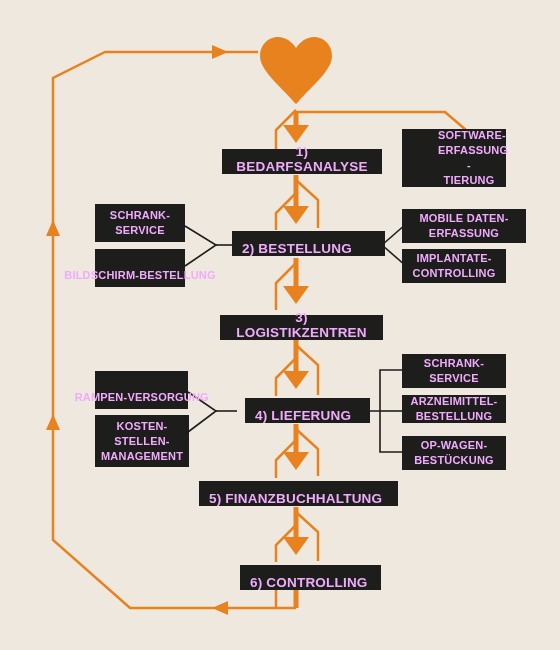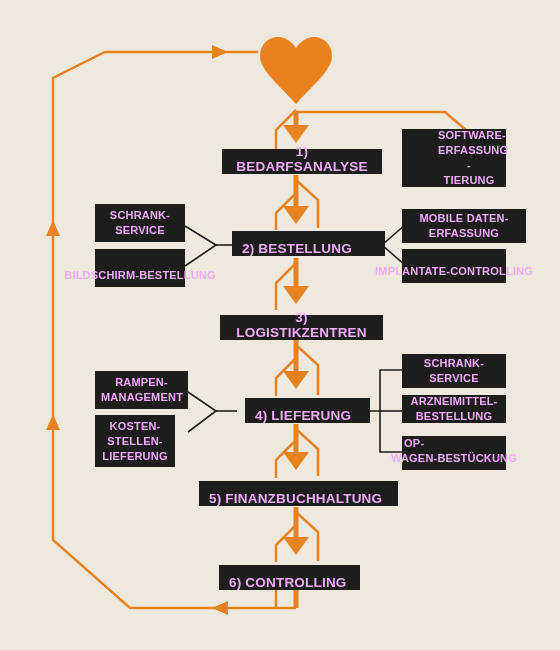--- a/index.html
+++ b/index.html
@@ -161,69 +161,69 @@
   </div>
 
   <div class="box box-main" style="left:245px; top:398px; width:125px;">
     <span>4) LIEFERUNG</span>
   </div>
 
   <div class="box box-main" style="left:199px; top:481px; width:199px;">
     <span>5) FINANZBUCHHALTUNG</span>
   </div>
 
-  <div class="box box-main" style="left:219px; top:565px; width:141px;">
+  <div class="box box-main" style="left:240px; top:565px; width:141px;">
     <span>6) CONTROLLING</span>
   </div>
 
   <div class="box box-side" style="left:402px; top:129px; width:104px; height:58px; flex-direction:column;padding-left:36px;">
     <span>SOFTWARE-</span>
     <span>ERFASSUNG  -</span>
     <span>TIERUNG</span>
   </div>
 
   <div class="box box-side" style="left:402px; top:209px; width:124px; height:34px; flex-direction:column;">
     <span>MOBILE DATEN-</span>
     <span>ERFASSUNG</span>
   </div>
 
-  <div class="box box-side" style="left:402px; top:249px; width:104px; height:34px; flex-direction:row;">
+  <div class="box box-side" style="left:402px; top:249px; width:104px; height:34px; flex-direction:column;">
     <span>IMPLANTATE-</span>
     <span>CONTROLLING</span>
   </div>
 
   <div class="box box-side" style="left:402px; top:354px; width:104px; height:34px; flex-direction:column;">
     <span>SCHRANK-</span>
     <span>SERVICE</span>
   </div>
 
   <div class="box box-side" style="left:402px; top:395px; width:104px; height:28px; flex-direction:column;">
     <span>ARZNEIMITTEL-</span>
     <span>BESTELLUNG</span>
   </div>
 
-  <div class="box box-side" style="left:402px; top:436px; width:104px; height:34px; flex-direction:row;">
+  <div class="box box-side" style="left:402px; top:436px; width:104px; height:34px; flex-direction:column;">
     <span>OP-WAGEN-</span>
     <span>BESTÜCKUNG</span>
   </div>
 
   <div class="box box-side" style="left:95px; top:204px; width:90px; height:38px; flex-direction:column;">
     <span>SCHRANK-</span>
     <span>SERVICE</span>
   </div>
 
   <div class="box box-side" style="left:95px; top:249px; width:90px; height:38px; flex-direction:row;">
     <span>BILDSCHIRM-</span>
     <span>BESTELLUNG</span>
   </div>
 
-  <div class="box box-side" style="left:95px; top:371px; width:93px; height:38px; flex-direction:column;">
+  <div class="box box-side" style="left:95px; top:371px; width:93px; height:38px; flex-direction:row;">
     <span>RAMPEN-</span>
-    <span>MANAGEMENT</span>
-  </div>
-
-  <div class="box box-side" style="left:95px; top:415px; width:80px; height:52px; flex-direction:column;">
+    <span>VERSORGUNG</span>
+  </div>
+
+  <div class="box box-side" style="left:95px; top:415px; width:94px; height:52px; flex-direction:column;">
     <span>KOSTEN-</span>
     <span>STELLEN-</span>
-    <span>LIEFERUNG</span>
+    <span>MANAGEMENT</span>
   </div>
 
 </div>
 
 </body></html>

